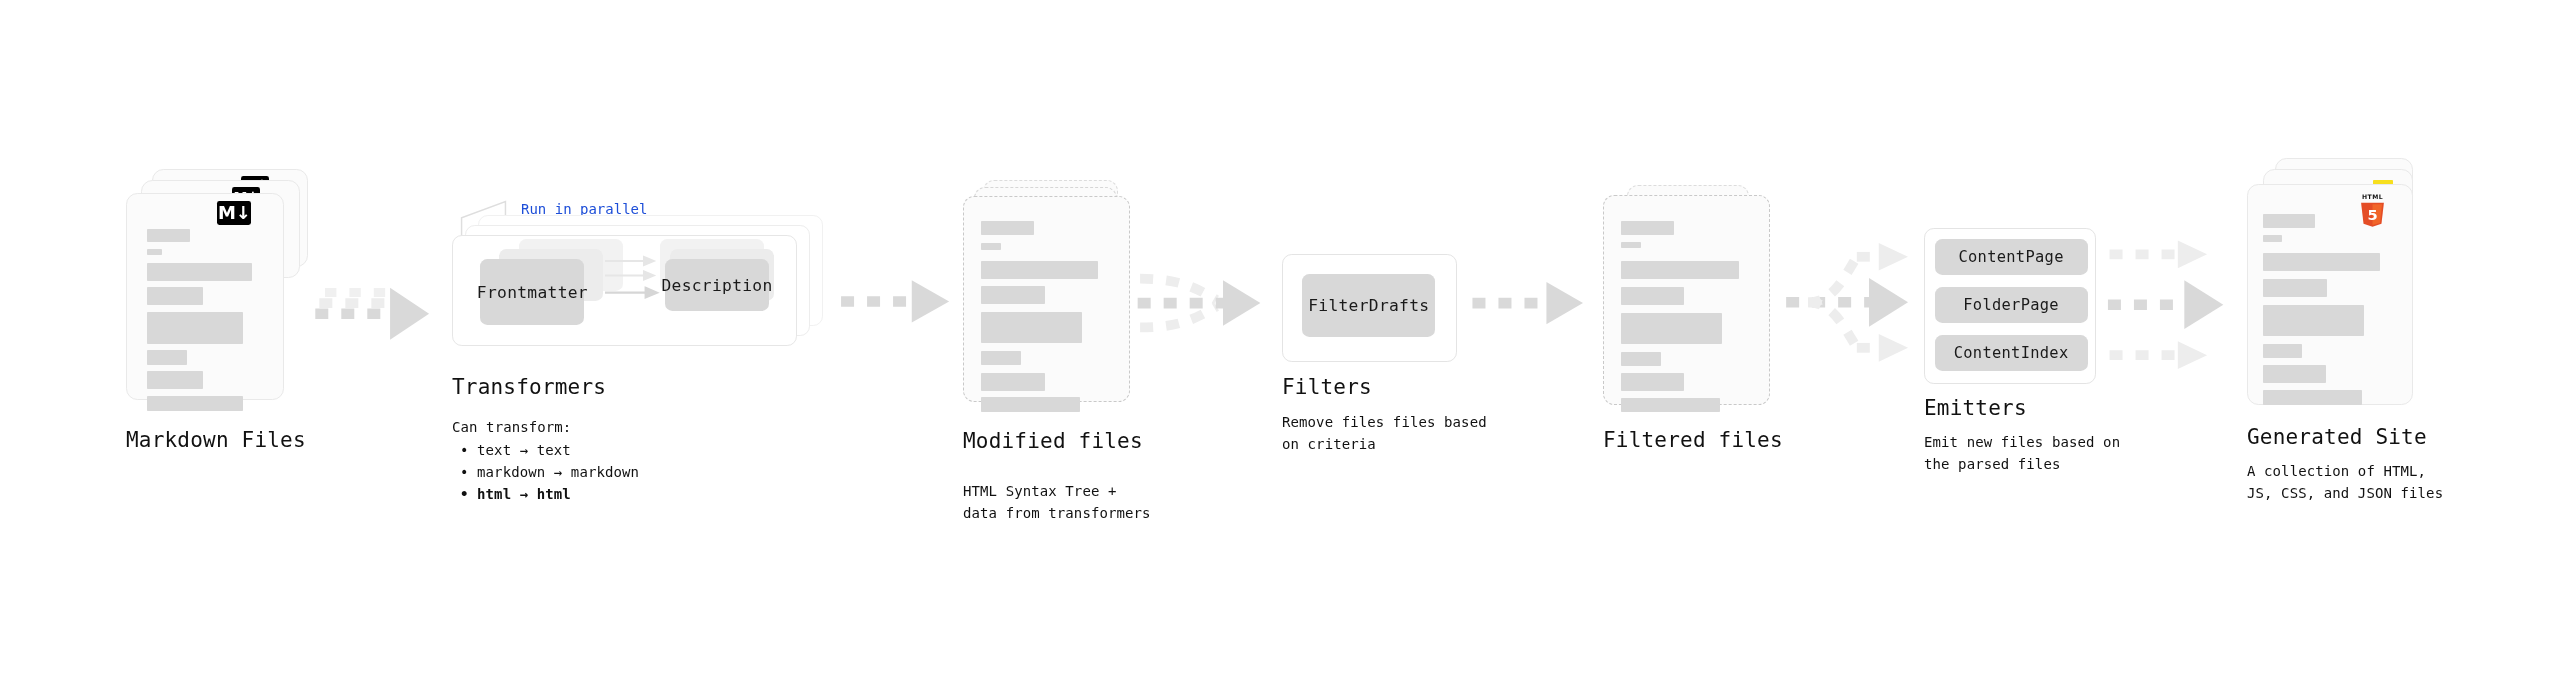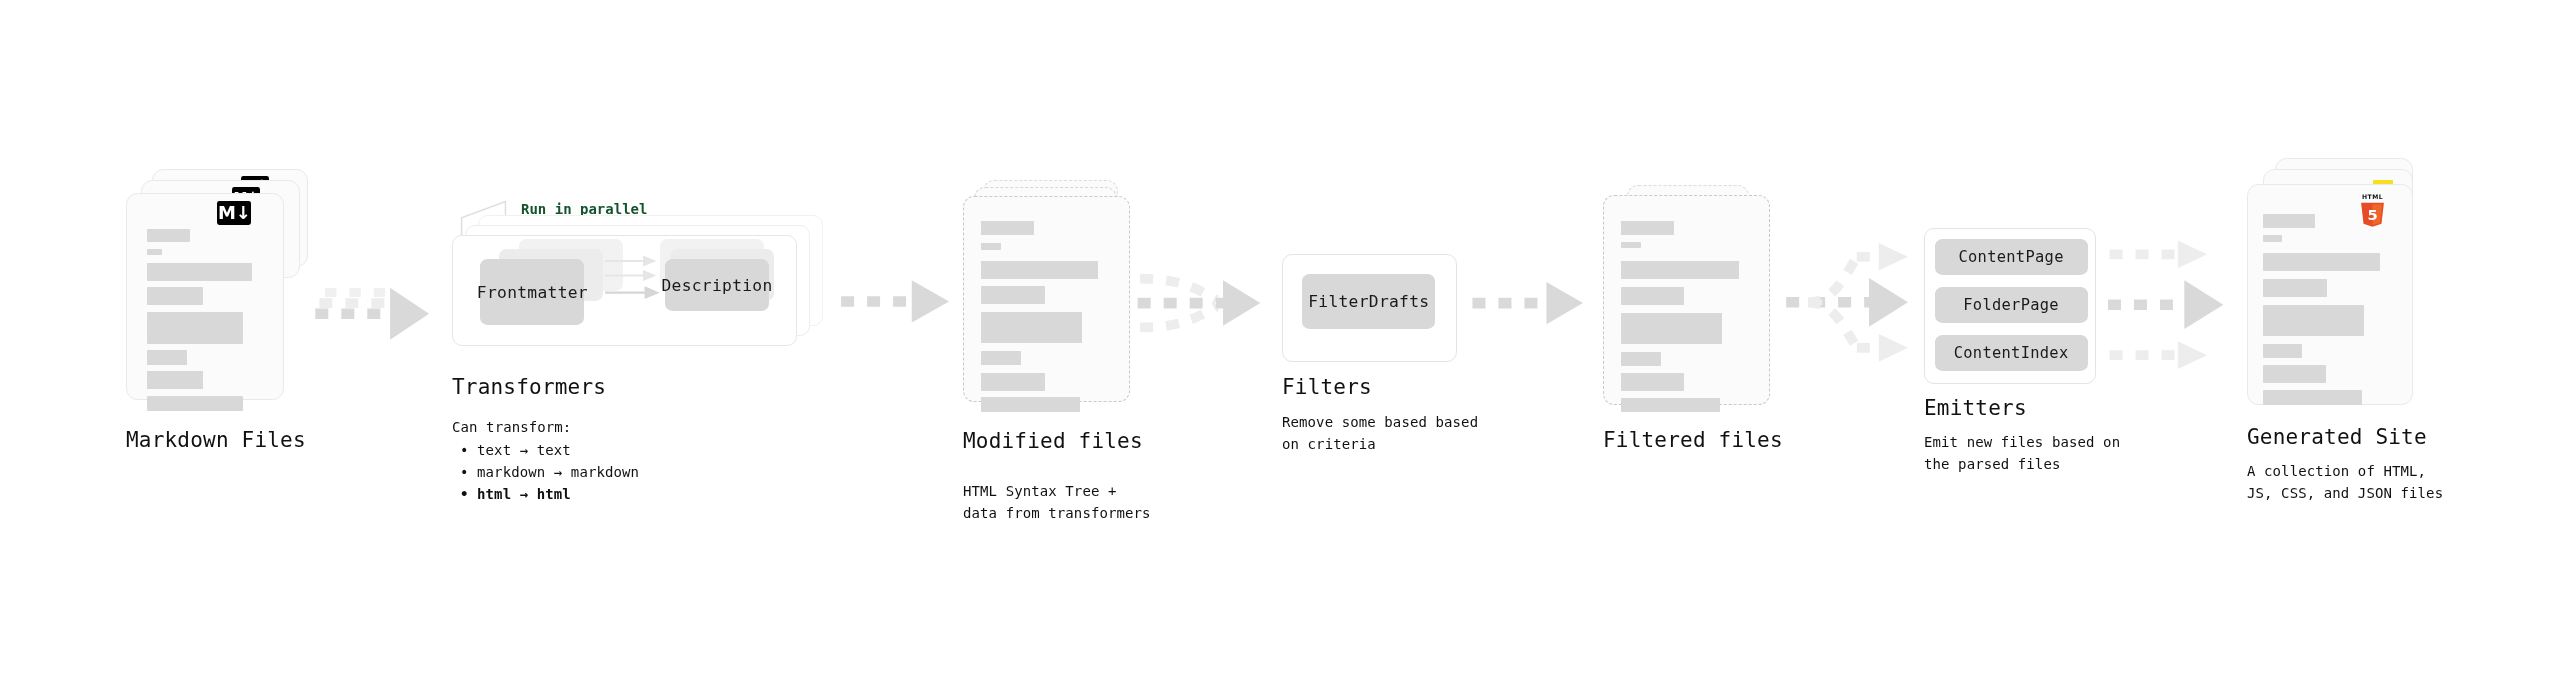--- a/index.html
+++ b/index.html
@@ -120,23 +120,22 @@
     color: #111111;
     line-height: 1.55;
     letter-spacing: 0.1px;
     white-space: pre;
   }
   .caption-sub.list { line-height: 1.6; }
 
   .parallel-label {
     position: absolute;
     font-size: 14px;
-    color: #14532d;
+    color: #1d4ed8;
     white-space: nowrap;
-    font-weight: bold;
   }
 
   svg { display: block; overflow: visible; }
   .svg-layer { position: absolute; left: 0; top: 0; pointer-events: none; }
 </style>
 </head>
 <body>
 
 <div class="stage">
 
@@ -226,27 +225,27 @@
       <div class="bar" style="left:17px; top:200px; width:99px; height:14.6px;"></div>
     </div>
   </div>
 
   <div class="caption-title" style="left:963px; top:429px;">Modified files</div>
   <div class="caption-sub" style="left:963px; top:465px;margin-top:16px;">HTML Syntax Tree +
 data from transformers</div>
 
   <div class="node" style="left:1282px; top:254px; width:175px; height:108px;">
     <div class="pbox" style="left:0px; top:0px; width:175px; height:108px;"></div>
-    <div class="chip" style="left:20.3px; top:19.5px; width:133px; height:55px;">
+    <div class="chip" style="left:20.3px; top:19.5px; width:133px; height:63px;">
       <span>FilterDrafts</span>
     </div>
   </div>
 
   <div class="caption-title" style="left:1282px; top:375px;">Filters</div>
-  <div class="caption-sub" style="left:1282px; top:412px;">Remove some based based
+  <div class="caption-sub" style="left:1282px; top:412px;">Remove files files based
 on criteria</div>
 
   <div class="stack" style="left:1603px; top:185px; width:179px; height:236px;">
     <div class="card dashed" style="left:24.4px; top:0px; width:122px; height:49px; border-color:#dcdcdc;"></div>
     <div class="card dashed" style="left:0px; top:9.8px; width:167px; height:210px;">
       <div class="bar" style="left:17px; top:25px; width:53px; height:14px;"></div>
       <div class="bar" style="left:17px; top:46px; width:19.5px; height:6.5px;"></div>
       <div class="bar" style="left:17px; top:65px; width:118px; height:18px;"></div>
       <div class="bar" style="left:17px; top:91px; width:63px; height:18px;"></div>
       <div class="bar" style="left:17px; top:117px; width:101px; height:31px;"></div>

